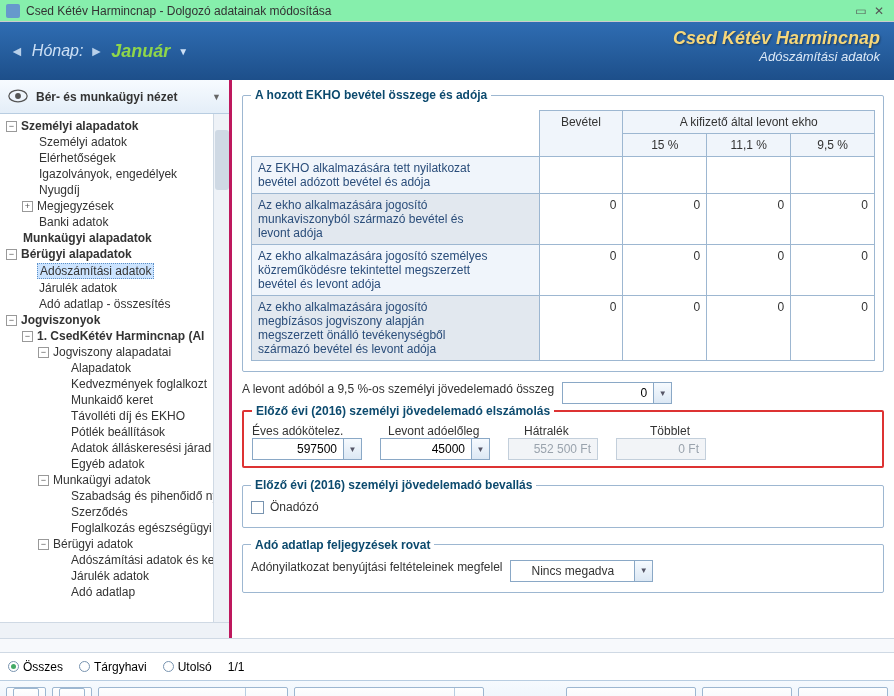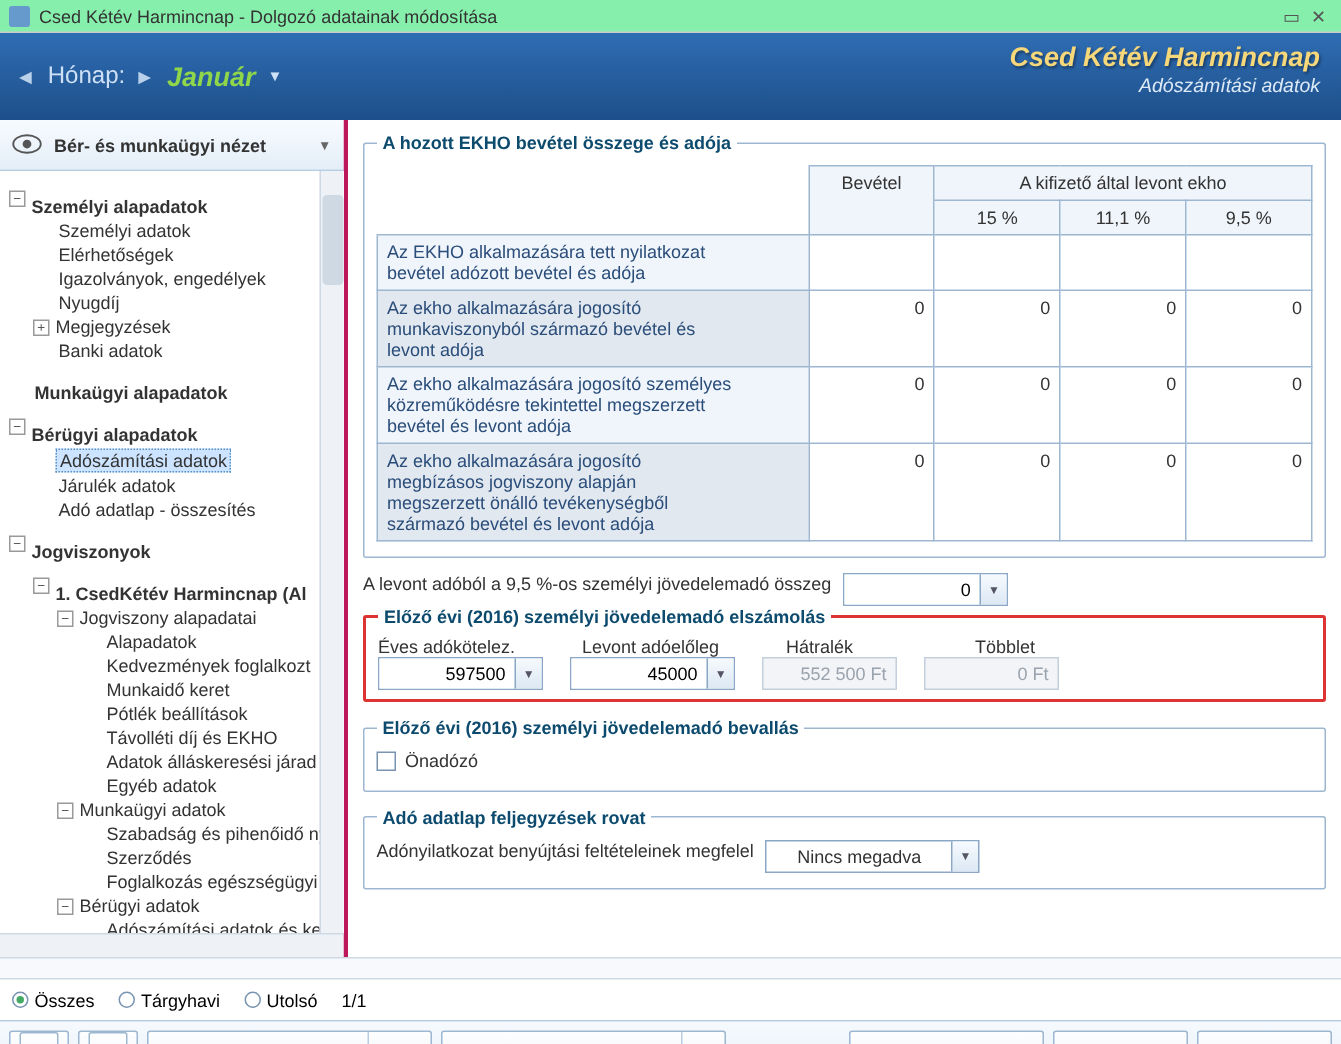--- a/index.html
+++ b/index.html
@@ -5,42 +5,42 @@
   * { box-sizing: border-box; margin: 0; padding: 0; font-family: Tahoma, Arial, sans-serif; font-size: 12px; }
   body { background: #fff; width: 894px; height: 696px; overflow: hidden; }
 
   .titlebar { height: 22px; background: #86efac; border-bottom: 1px solid #ccc; display: flex; align-items: center; padding: 0 6px; color: #333; }
   .titlebar .icon { width: 14px; height: 14px; background: #6699cc; border-radius: 2px; margin-right: 6px; }
   .titlebar .spacer { flex: 1; }
   .titlebar .winbtn { width: 18px; text-align: center; color: #555; cursor: pointer; }
 
   .ribbon { height: 58px; background: linear-gradient(#2f6db3, #1d4f8a); display: flex; align-items: center; padding: 0 10px; color: #fff; position: relative; }
   .ribbon .navarrow { color: #b8d0ea; font-size: 14px; margin-right: 8px; }
-  .ribbon .honap-label { color: #cde0f5; font-size: 16px; margin-right: 6px; }
+  .ribbon .honap-label { color: #cde0f5; font-style: italic; font-size: 16px; margin-right: 6px; }
   .ribbon .month { color: #8fd64a; font-style: italic; font-weight: bold; font-size: 18px; margin-right: 8px; }
   .ribbon .dd { color: #cde0f5; font-size: 10px; }
   .ribbon .brand { position: absolute; right: 14px; top: 6px; text-align: right; }
   .ribbon .brand .l1 { color: #f6d77a; font-style: italic; font-size: 18px; font-weight: bold; text-shadow: 1px 1px 2px rgba(0,0,0,.4); }
   .ribbon .brand .l2 { color: #dce9f7; font-style: italic; font-size: 13px; }
 
   .main { display: flex; height: calc(696px - 22px - 58px - 14px - 44px); }
 
   .sidebar { width: 232px; border-right: 3px solid #be185d; display: flex; flex-direction: column; }
   .view-selector { height: 34px; background: linear-gradient(#f7fbff,#e4eef8); border-bottom: 1px solid #b8cde1; display: flex; align-items: center; padding: 0 8px; font-weight: bold; color: #333; }
   .view-selector .eye { width: 20px; height: 16px; margin-right: 8px; }
   .view-selector .dd2 { margin-left: auto; color: #666; font-size: 9px; }
 
   .tree { flex: 1; overflow: auto; background: #fff; position: relative; padding: 4px 0; }
   .tree-scrollbar { position: absolute; right: 0; top: 0; bottom: 0; width: 16px; background: #eef2f7; border-left: 1px solid #cfd9e4; }
   .tree-scrollbar .thumb { width: 14px; margin: 16px 1px 0; height: 60px; background: #cfd9e4; border-radius: 3px; }
   .tnode { padding: 1px 0 1px 4px; white-space: nowrap; color: #333; display: flex; align-items: center; gap: 2px; }
   .tnode .pm { width: 11px; height: 11px; display: inline-flex; align-items: center; justify-content: center; border: 1px solid #999; font-size: 9px; line-height: 1; color: #555; background: #fff; }
   .tnode .sp { display: inline-block; }
   .tnode .label { padding: 0 2px; }
-  .tnode.bold > .label { font-weight: bold; margin-top: 12px; }
+  .tnode.bold > .label { font-weight: bold; }
   .tnode.selected > .label { background: #cce4ff; border: 1px dotted #5a8fc7; }
   .tree-hscroll { height: 16px; background: #eef2f7; border-top: 1px solid #cfd9e4; }
 
   .content { flex: 1; padding: 8px 10px 0 10px; overflow: hidden; color: #333; }
   fieldset { border: 1px solid #9db7d1; border-radius: 2px; margin-bottom: 10px; padding: 8px 8px 10px 8px; }
   legend { padding: 0 4px; color: #0c4a6e; font-weight: bold; }
 
   table.ekhotbl { border-collapse: collapse; width: 100%; }
   table.ekhotbl th, table.ekhotbl td { border: 1px solid #9db7d1; padding: 4px 6px; vertical-align: top; }
   table.ekhotbl th { background: #f0f5fb; font-weight: normal; text-align: center; }
@@ -207,26 +207,26 @@
           <span class="label">Kedvezmények foglalkozt</span>
         </div>
         <div class="tnode">
           <span class="sp" style="width: 48px;"></span>
           <span class="sp" style="width: 13px;"></span>
           <span class="label">Munkaidő keret</span>
         </div>
         <div class="tnode">
           <span class="sp" style="width: 48px;"></span>
           <span class="sp" style="width: 13px;"></span>
+          <span class="label">Távolléti díj és EKHO</span>
+        </div>
+        <div class="tnode">
+          <span class="sp" style="width: 48px;"></span>
+          <span class="sp" style="width: 13px;"></span>
           <span class="label">Pótlék beállítások</span>
-        </div>
-        <div class="tnode">
-          <span class="sp" style="width: 48px;"></span>
-          <span class="sp" style="width: 13px;"></span>
-          <span class="label">Távolléti díj és EKHO</span>
         </div>
         <div class="tnode">
           <span class="sp" style="width: 48px;"></span>
           <span class="sp" style="width: 13px;"></span>
           <span class="label">Adatok álláskeresési járad</span>
         </div>
         <div class="tnode">
           <span class="sp" style="width: 48px;"></span>
           <span class="sp" style="width: 13px;"></span>
           <span class="label">Egyéb adatok</span>

